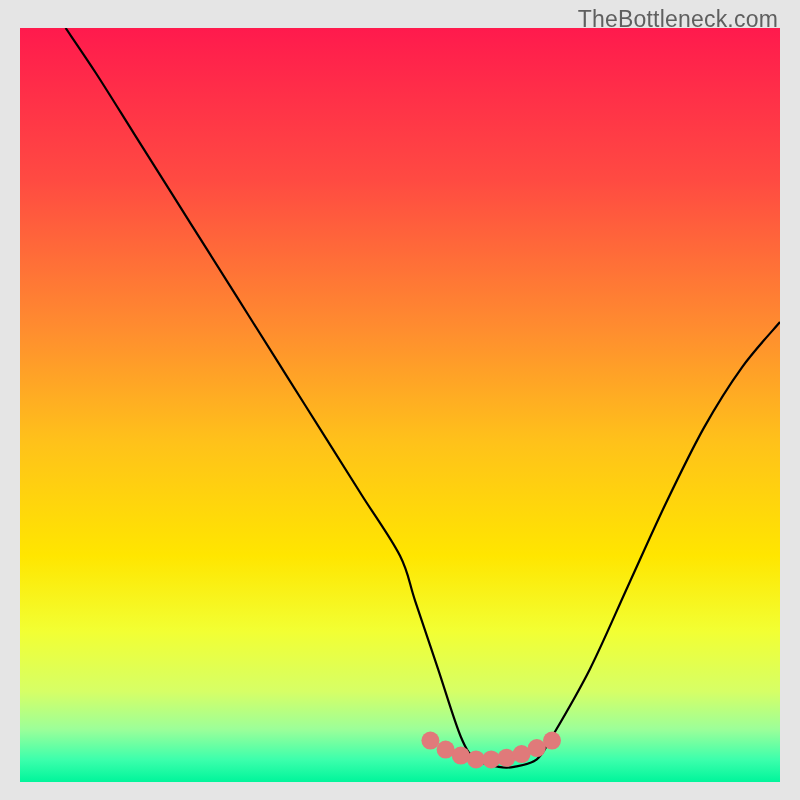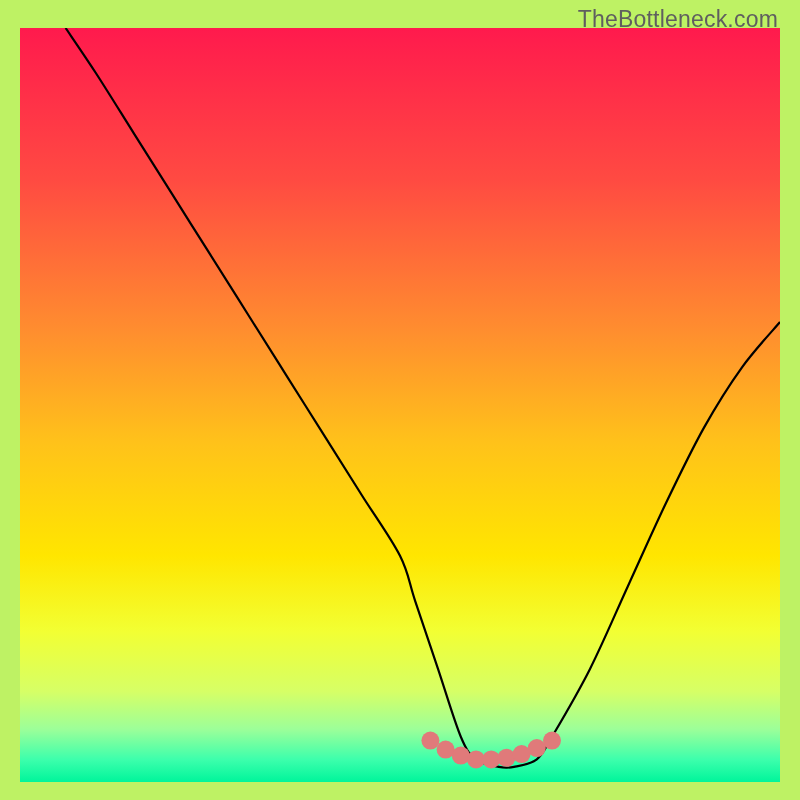--- a/index.html
+++ b/index.html
@@ -7,21 +7,21 @@
     padding: 0;
     width: 800px;
     height: 800px;
     background: #000;
     overflow: hidden;
     font-family: Arial, Helvetica, sans-serif;
   }
   .frame {
     position: absolute;
     inset: 0;
-    background: #bef264;
+    background: #e5e5e5;
   }
   .plot-area {
     position: absolute;
     left: 20px;
     top: 28px;
     width: 760px;
     height: 754px;
     overflow: hidden;
   }
   

